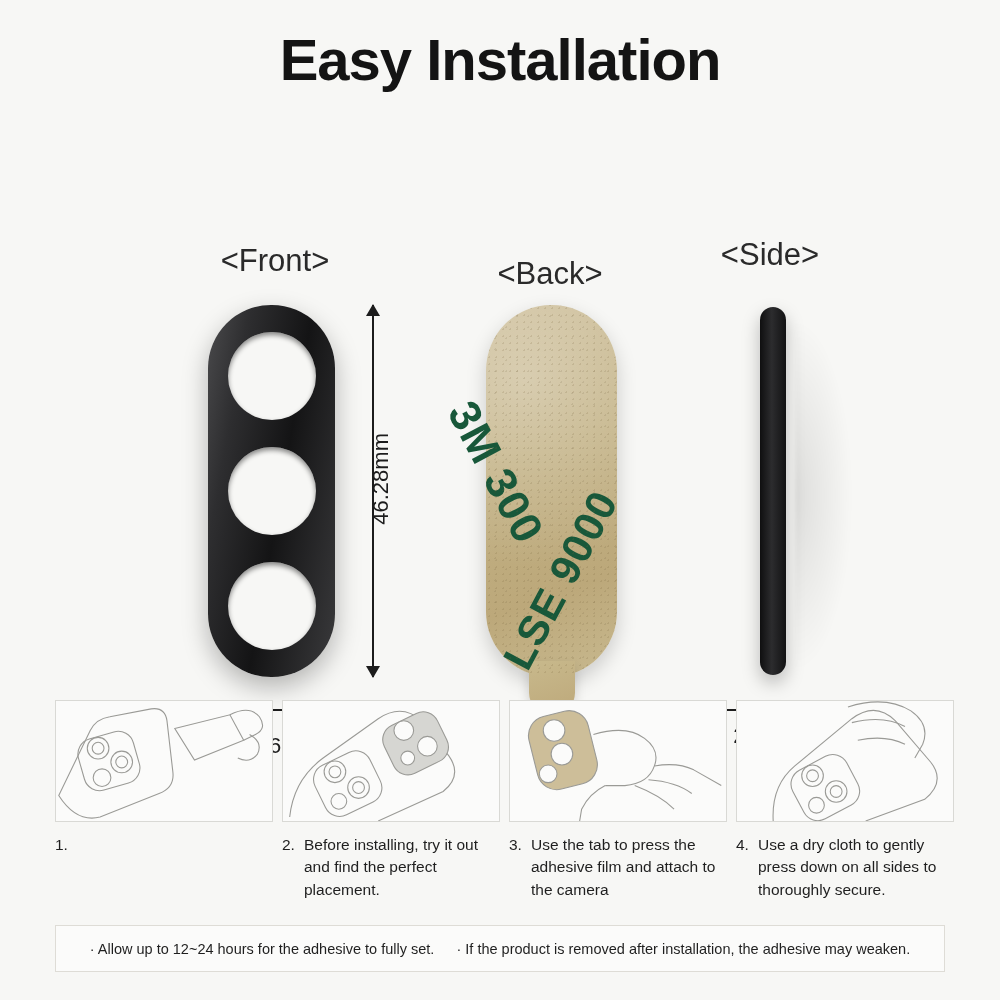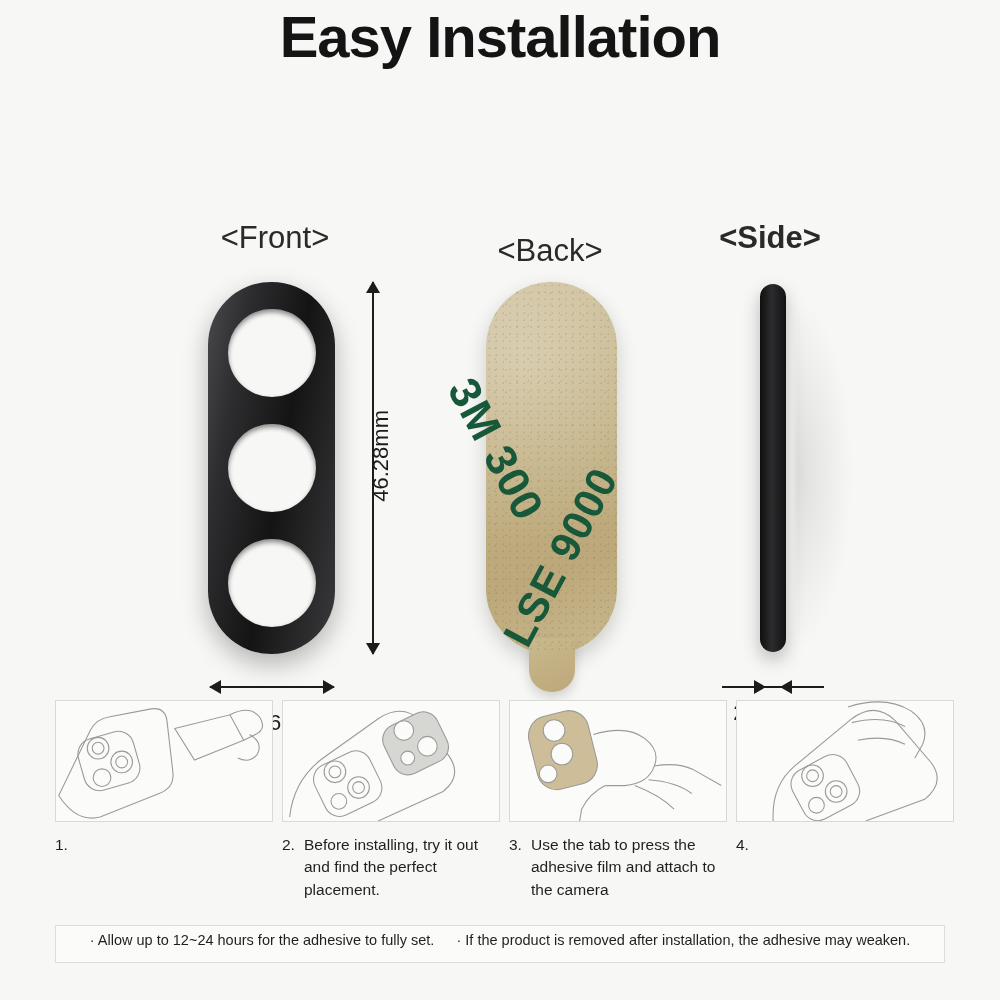--- a/index.html
+++ b/index.html
@@ -12,39 +12,39 @@
     overflow: hidden;
     position: relative;
   }
 
   
   .title {
     text-align: center;
     font-size: 58px;
     font-weight: bold;
     letter-spacing: -1px;
-    padding-top: 3px;
+    padding-top: 26px;
     color: #141414;
   }
 
   
   .views {
     position: relative;
     height: 520px;
   }
   .view-label {
     position: absolute;
     font-size: 31px;
     color: #2a2a2a;
     text-align: center;
     white-space: nowrap;
   }
   #lbl-front { left: 205px; top: 150px; width: 140px; }
   #lbl-back  { left: 480px; top: 163px; width: 140px; }
-  #lbl-side  { left: 700px; top: 150px; width: 140px; font-weight: bold; }
+  #lbl-side  { left: 700px; top: 144px; width: 140px; }
 
   
   .front-part {
     position: absolute;
     left: 208px; top: 212px;
     width: 127px; height: 372px;
     border-radius: 63px;
     background: linear-gradient(100deg,#4b4b4d 0%, #2e2e30 22%, #141415 55%, #3a3a3c 100%);
     box-shadow: 0 10px 26px rgba(0,0,0,0.28);
   }
@@ -234,21 +234,21 @@
   .step-num { width: 22px; flex: none; }
   .step-body { flex: 1; }
 
   
   .notes {
     position: absolute;
     left: 55px; top: 925px;
     width: 890px;
     border: 1px solid #dedcd6;
     background: #fbfbfa;
-    padding: 3px 10px 10px;
+    padding: 12px 10px 10px;
     text-align: center;
   }
   .notes .line {
     font-size: 14.5px;
     line-height: 1.6;
     color: #1f1f1f;
   }
   .notes .sep { display: inline-block; width: 14px; }
 </style>
 </head>
@@ -388,20 +388,21 @@
             <circle cx="100" cy="92" r="6"></circle>
           <circle cx="80" cy="106" r="8"></circle>
           <path d="M112 6 Q150 -6 176 10 Q196 24 188 44 L180 58"></path>
           <path d="M116 22 Q148 14 170 26"></path>
           <path d="M122 40 Q150 34 170 44"></path>
         </g>
       </svg>
     </div>
     <div class="step-text">
       <div class="step-num">4.</div>
+      <div class="step-body">Use a dry cloth to gently press down on all sides to thoroughly secure.</div>
     </div>
   </div>
 </div>
 
 <div class="notes">
   <div class="line">
     <span>· Allow up to 12~24 hours for the adhesive to fully set.</span>
     <span class="sep"></span>
     <span>· If the product is removed after installation, the adhesive may weaken.</span>
   </div>

